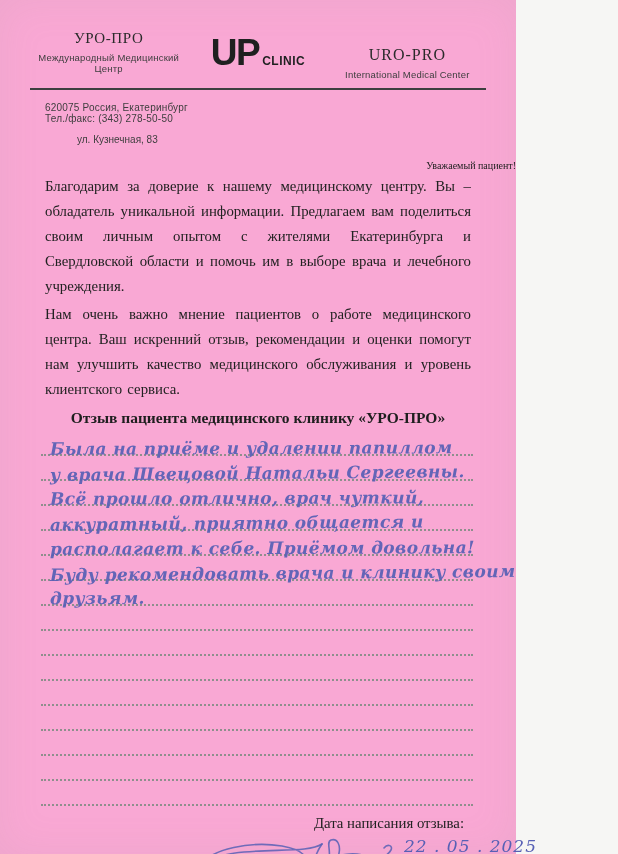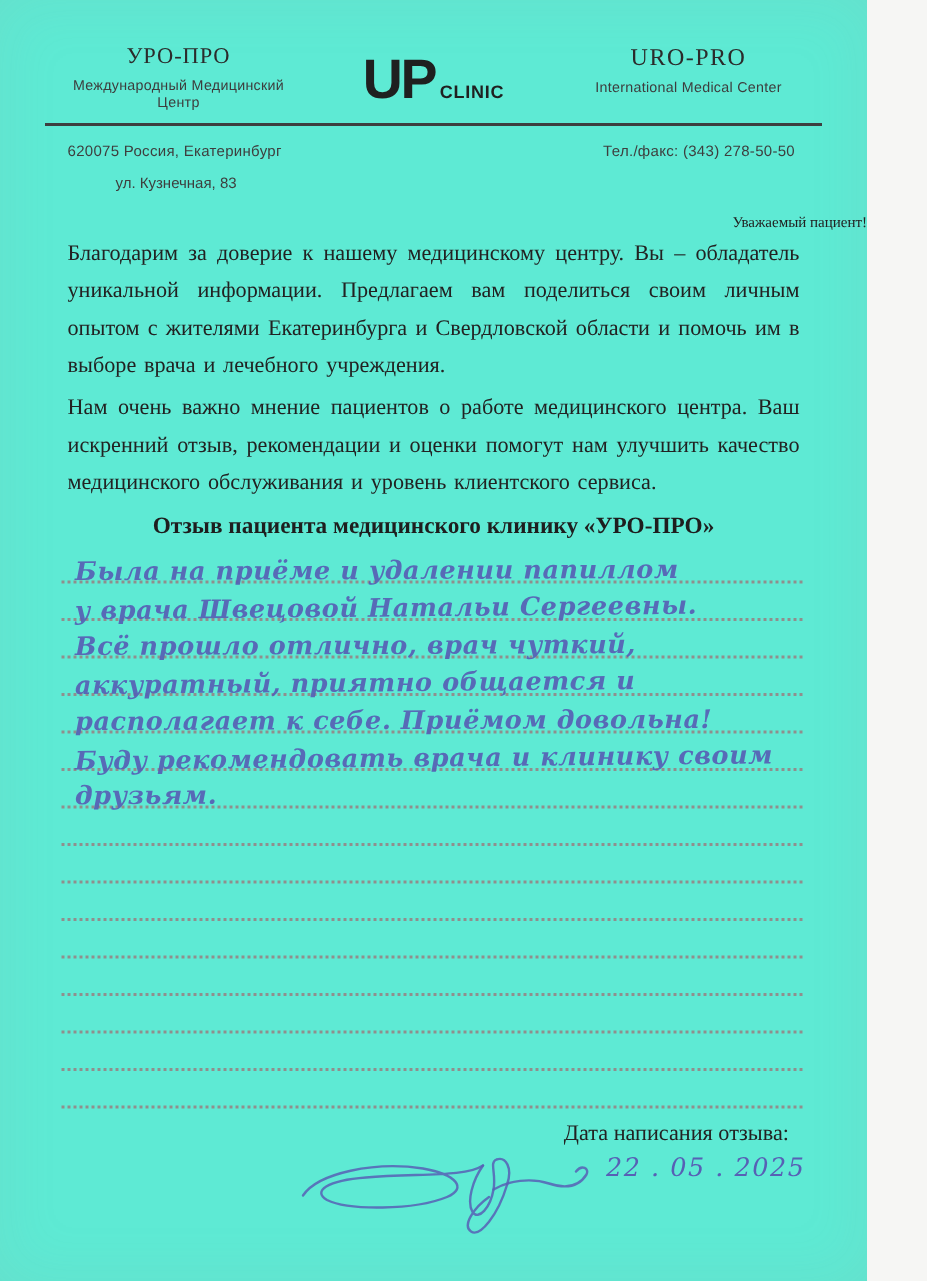--- a/index.html
+++ b/index.html
@@ -5,54 +5,54 @@
   html,body{margin:0;padding:0;}
   body{
     width:618px;height:854px;
     background:#f6f6f4;
     font-family:"Liberation Serif", serif;
     color:#262626;
     overflow:hidden;
   }
   .page{
     position:relative;
-    width:578px;height:854px;
-    background:#5eead4;
+    width:516px;height:854px;
+    background:#f9a8d4;
     box-shadow:inset 0 0 40px rgba(160,160,150,0.12);
   }
   
   .header{
     display:flex;align-items:flex-start;
     padding:30px 34px 0 34px;
   }
   .h-col{flex:1;text-align:center;}
   .h-org-title{
     font-size:15px;letter-spacing:0.6px;color:#2b2b2b;
     font-family:"Liberation Serif", serif;
   }
   .h-org-sub{
     font-family:"Liberation Sans", sans-serif;
     font-size:9.5px;color:#3d3d3d;margin-top:5px;letter-spacing:0.2px;
   }
-  .h-right .h-org-title{font-size:16px;letter-spacing:1px;}
+  .h-right .h-org-title{font-size:16px;letter-spacing:1px;margin-top:16px;}
   .logo{white-space:nowrap;padding-top:2px;}
   .logo-main{
     font-family:"Liberation Sans", sans-serif;font-weight:bold;
     font-size:37px;letter-spacing:-1.5px;color:#1f2020;
   }
   .logo-sub{
     font-family:"Liberation Sans", sans-serif;font-weight:bold;
     font-size:12px;letter-spacing:0.5px;color:#1f2020;margin-left:3px;
   }
   .rule{border-top:2px solid #3d3f3f;margin:8px 30px 0 30px;}
   .addr-row{
     display:flex;justify-content:space-between;
     padding:12px 48px 0 45px;
     font-family:"Liberation Sans", sans-serif;
-    font-size:10px;color:#3e3e3e;letter-spacing:0.2px;
+    font-size:10px;color:#3e3e3e;letter-spacing:0.2px;flex-direction:column;
   }
   .addr2{
     padding:10px 0 0 77px;
     font-family:"Liberation Sans", sans-serif;
     font-size:10px;color:#3e3e3e;
   }
   
   .salutation{
     text-align:right;font-size:10px;margin-top:15px;color:#222;
   }

